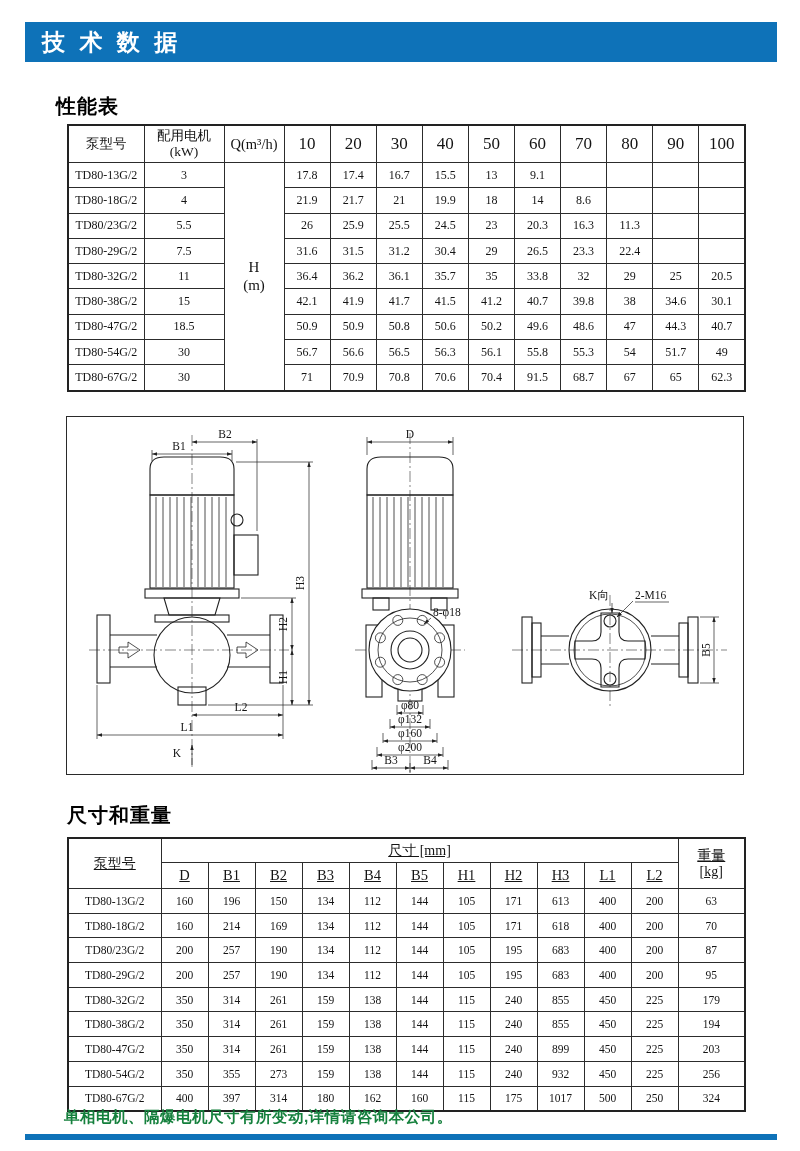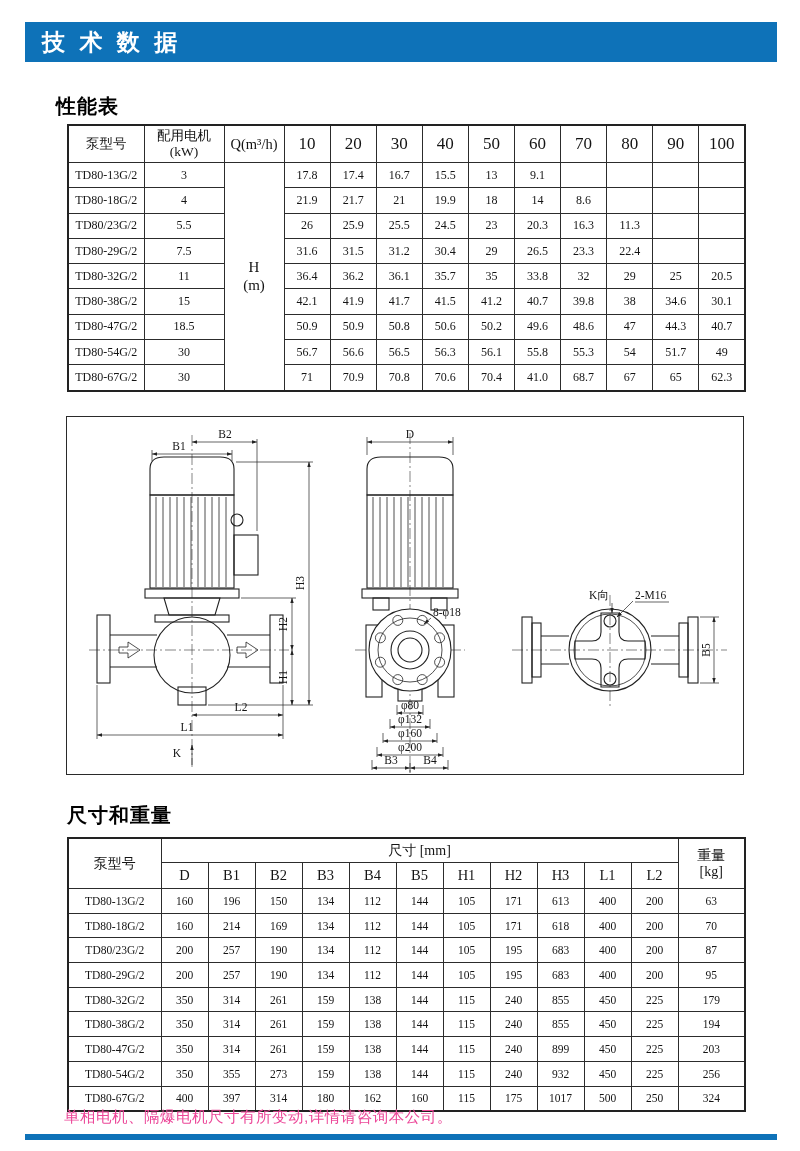--- a/index.html
+++ b/index.html
@@ -19,36 +19,36 @@
         font-family:"Liberation Serif",serif;color:#141414;font-weight:normal;
         overflow:hidden;padding:0;}
   #perf{left:67px;top:124px;width:677px;border:2px solid #222;}
   #perf thead th{height:36px;font-size:13.5px;line-height:1.15;}
   #perf thead th.flow{font-size:17px;}
   #perf thead th.q{font-size:14.5px;margin-left:8px;}
   #perf tbody td{height:24.3px;font-size:12px;}
   #perf tbody td.hm{font-size:15px;line-height:1.25;}
 
   #dims{left:67px;top:837px;width:677px;border:2px solid #222;}
-  #dims thead th{font-size:14px;line-height:1.1;}
+  #dims thead th{font-size:14px;line-height:1.1;text-decoration:underline;}
   #dims thead tr.r1 th{height:23px;}
   #dims thead tr.r2 th{height:25px;font-size:14.5px;}
   #dims tbody td{height:23.7px;font-size:11.5px;}
 
   .drawing{position:absolute;left:66px;top:416px;width:678px;height:359px;
            border:1.5px solid #2a2a2a;box-sizing:border-box;background:#fff;}
   .drawing svg{display:block;}
   .o{fill:none;stroke:#222;stroke-width:1.1;}
   .t{stroke-width:0.8;}
   .d{fill:none;stroke:#222;stroke-width:0.7;}
   .cl{fill:none;stroke:#333;stroke-width:0.6;stroke-dasharray:11 3 2 3;}
   .lbl{font-family:"Liberation Serif",serif;font-size:11.5px;fill:#141414;text-anchor:middle;}
   .lbls{text-anchor:start;}
-  .footer-note{position:absolute;left:64px;top:1107px;font-size:15.5px;font-weight:normal;
-               color:#ec4899;letter-spacing:0.5px;}
+  .footer-note{position:absolute;left:64px;top:1107px;font-size:15.5px;font-weight:bold;
+               color:#15803d;letter-spacing:0.5px;}
   .bottom-bar{position:absolute;left:25px;top:1134px;width:752px;height:6px;background:#0e72b8;}
 </style>
 </head>
 <body>
 
 <div class="banner">
   <span>技 术 数 据</span>
 </div>
 
 <div id="perf-title" class="section-title">性能表</div>
@@ -192,21 +192,21 @@
         <td>49</td>
       </tr>
       <tr>
         <td>TD80-67G/2</td>
         <td>30</td>
         <td>71</td>
         <td>70.9</td>
         <td>70.8</td>
         <td>70.6</td>
         <td>70.4</td>
-        <td>41.0</td>
+        <td>91.5</td>
         <td>68.7</td>
         <td>67</td>
         <td>65</td>
         <td>62.3</td>
       </tr>
     </tbody>
 </table>
 
 <div class="drawing">
 <svg width="675" height="356" viewBox="0 0 675 356" xmlns="http://www.w3.org/2000/svg">

